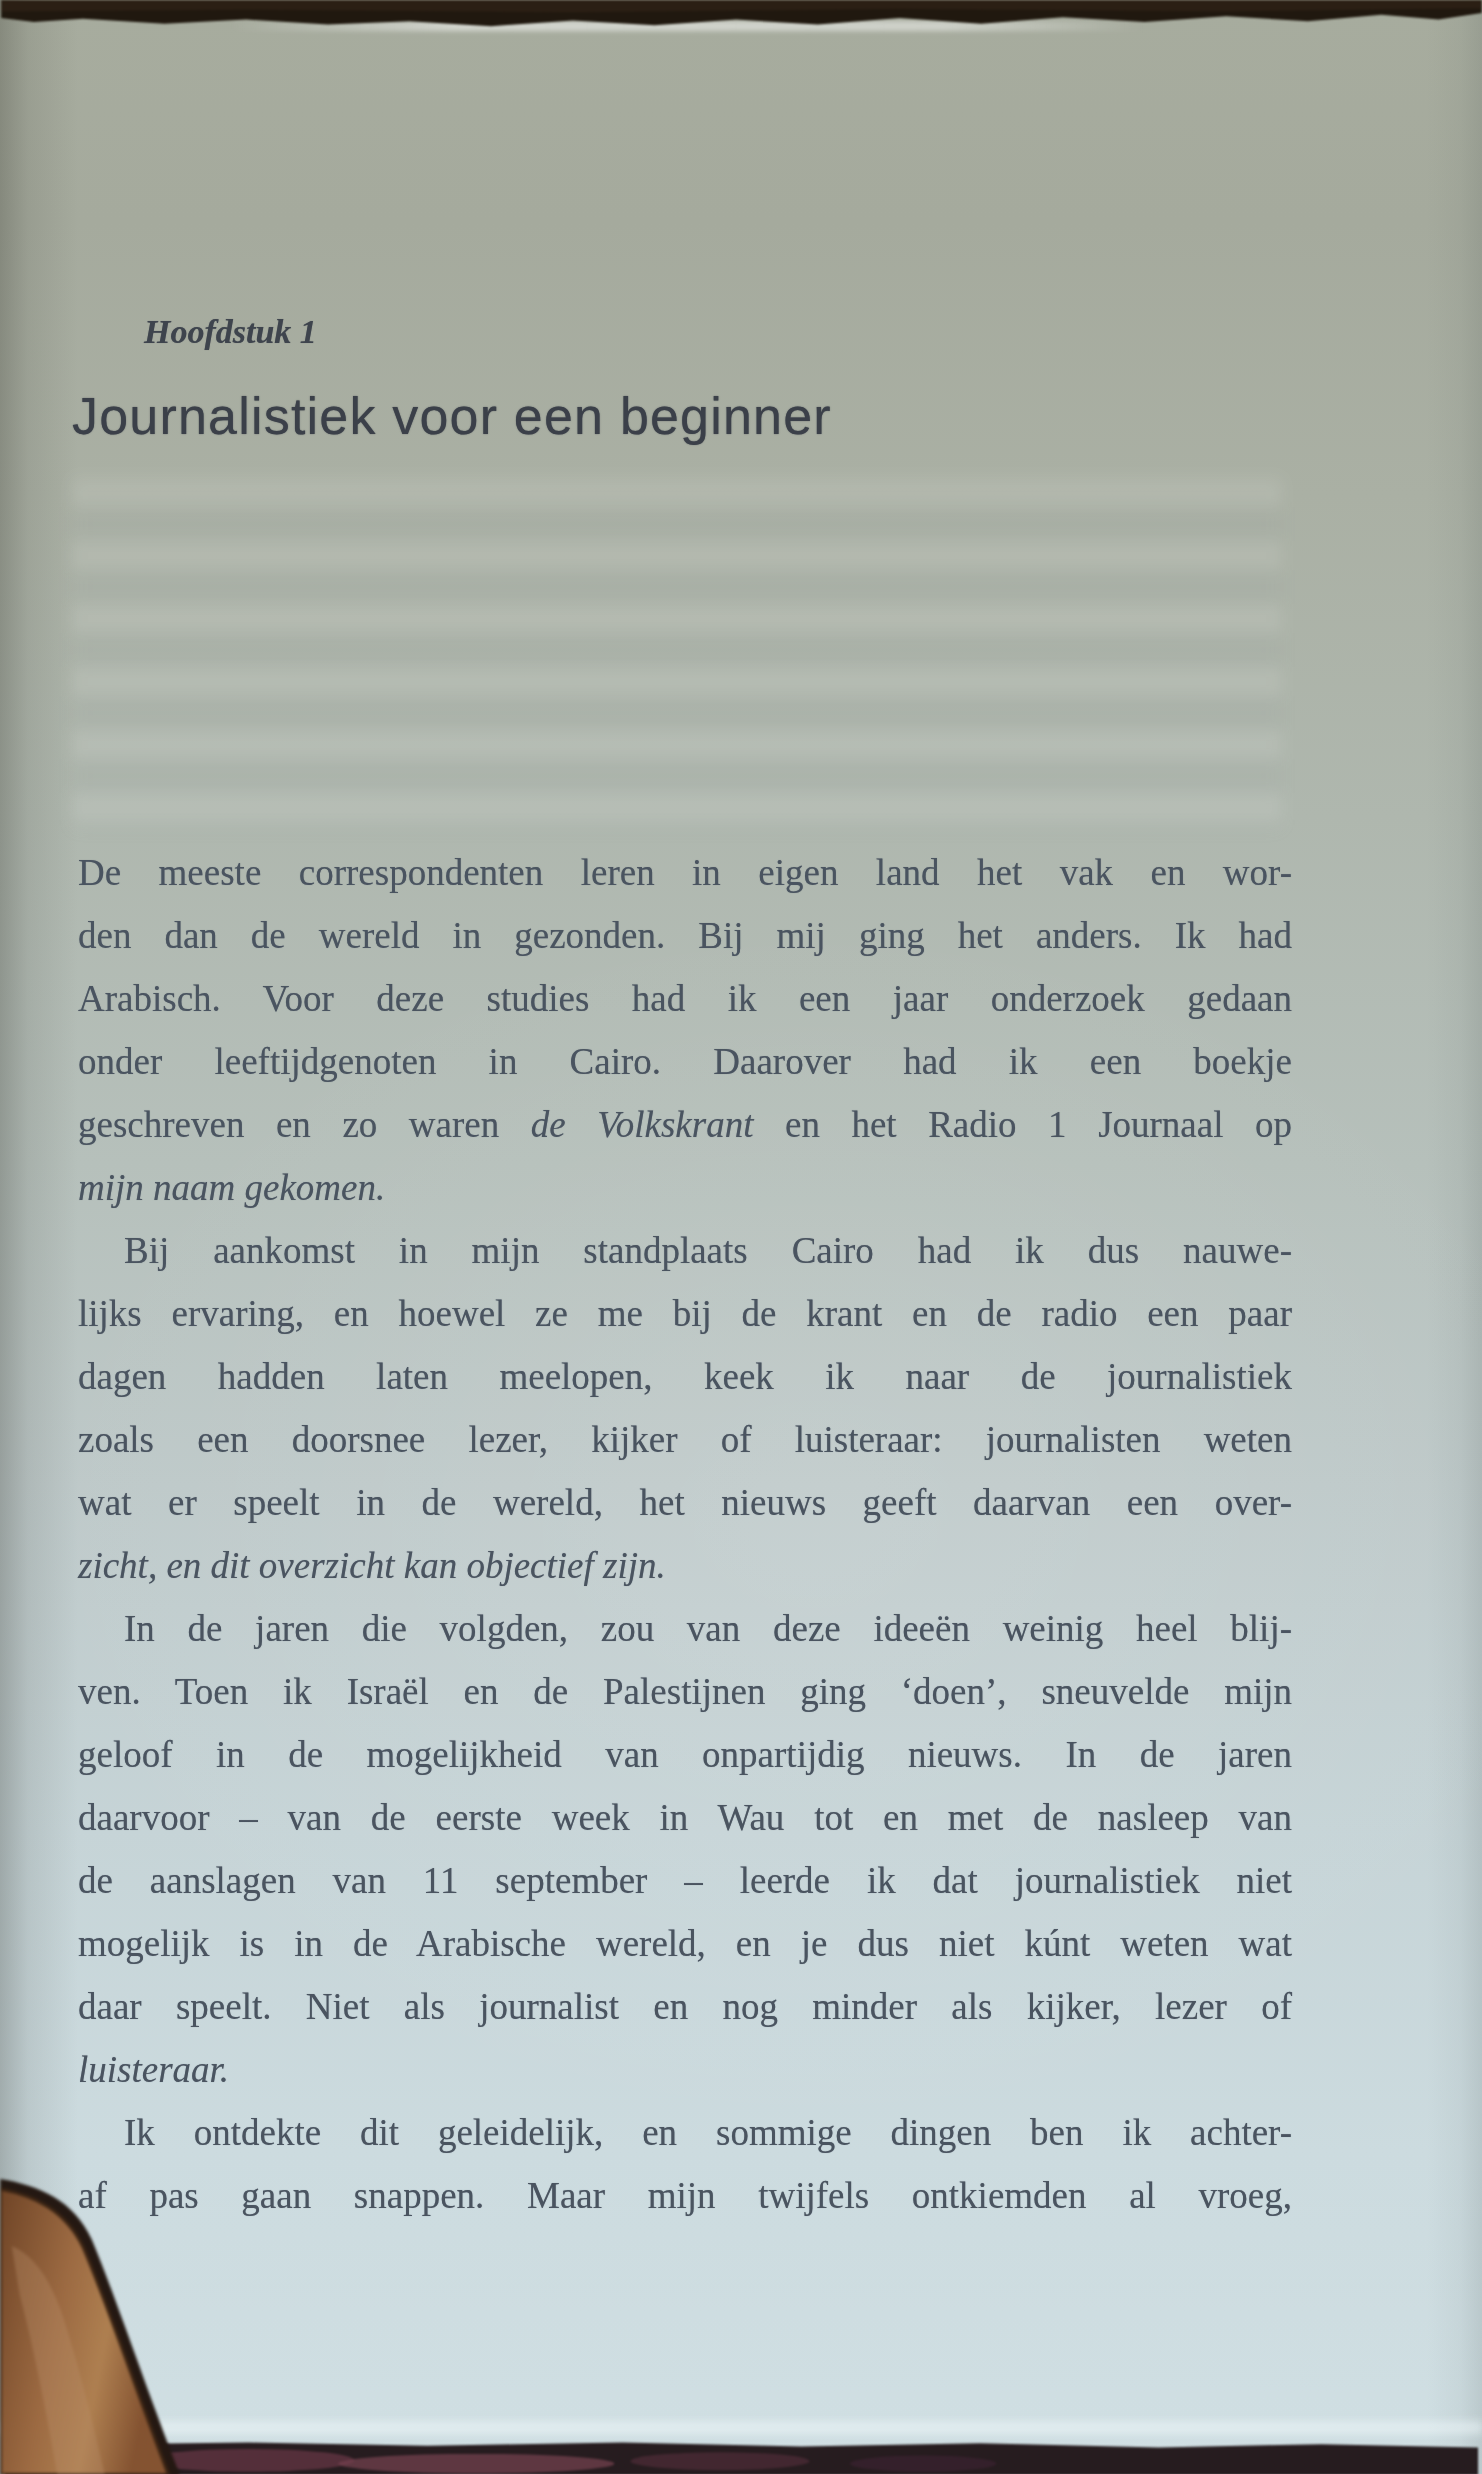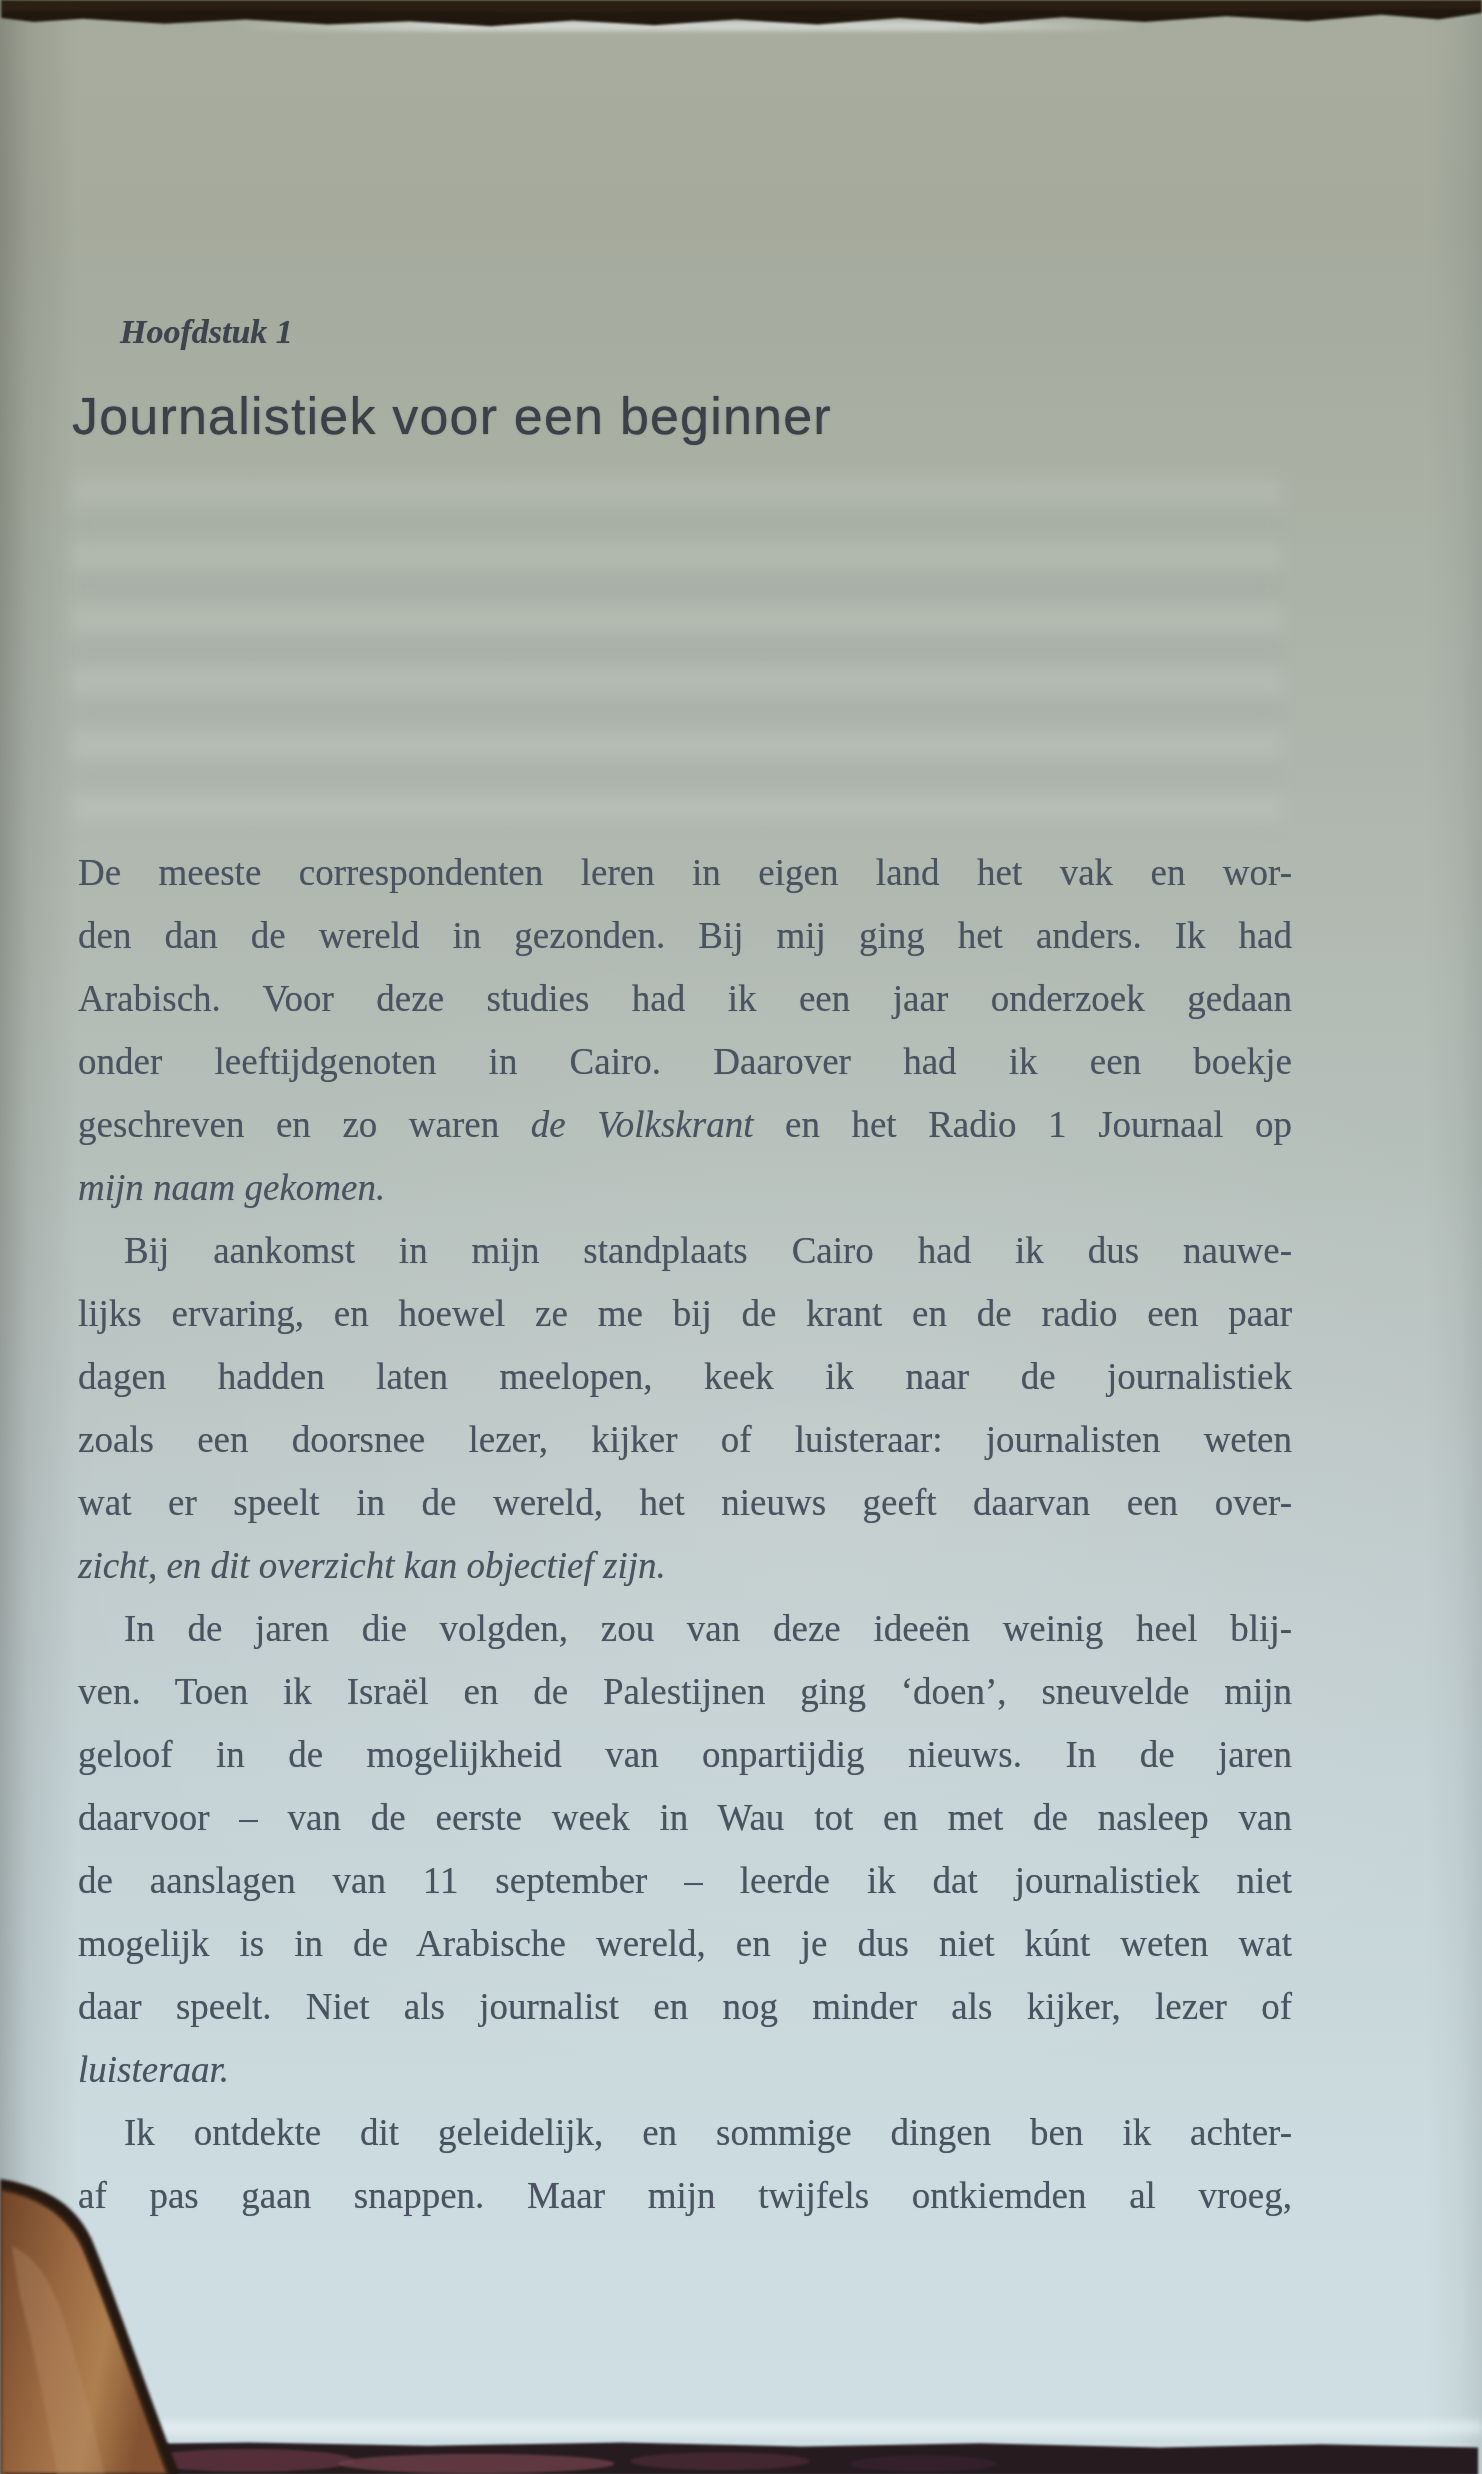--- a/index.html
+++ b/index.html
@@ -14,21 +14,21 @@
   }
   .ink{position:absolute;inset:0;filter:blur(0.7px);}
   .ghost{
     position:absolute;left:72px;top:478px;width:1210px;height:352px;
     background:repeating-linear-gradient(180deg,
       rgba(255,255,255,0.15) 0px, rgba(255,255,255,0.15) 29.4px,
       rgba(140,150,152,0.13) 29.4px, rgba(140,150,152,0.13) 63px);
     filter:blur(8.2px);opacity:.65;
   }
   .chapter{
-    position:absolute;left:120px;top:313px;
+    position:absolute;left:144px;top:313px;
     font-style:italic;font-weight:600;font-size:34px;color:#3e444d;
     text-shadow:0 0 0.8px rgba(62,68,77,0.55);
   }
   .title{
     position:absolute;left:72px;top:386px;margin:0;
     font-family:"Liberation Sans","DejaVu Sans",sans-serif;
     font-weight:normal;font-size:52px;letter-spacing:1.2px;color:#3b4049;
     text-shadow:0 0 1.2px rgba(59,64,73,0.85);
   }
   .body{

